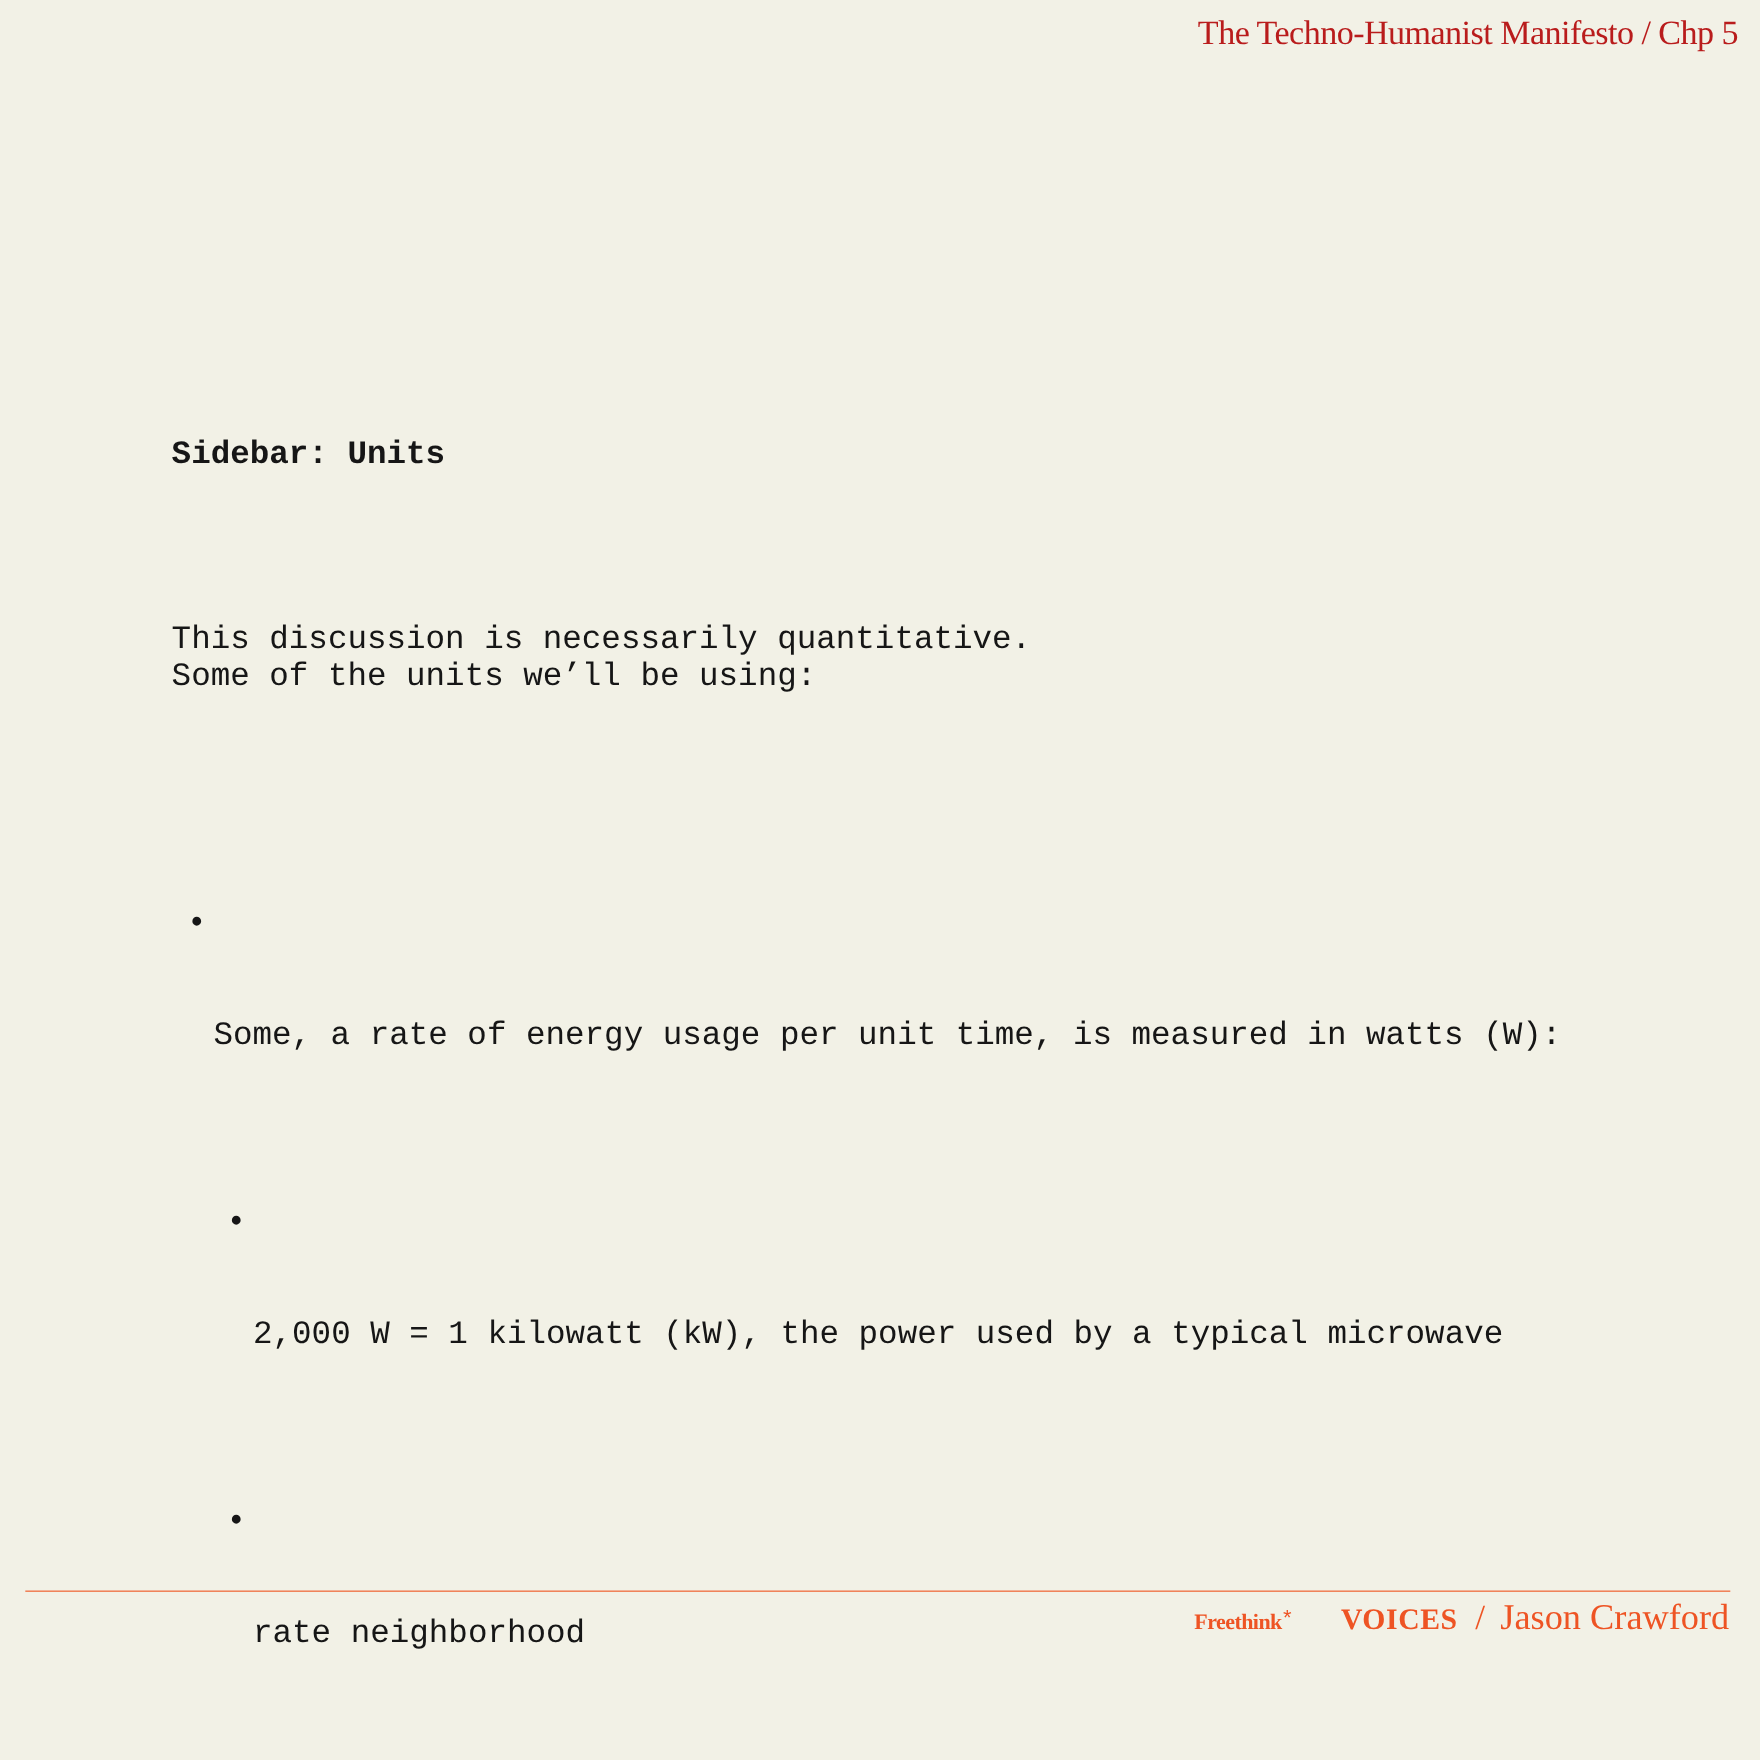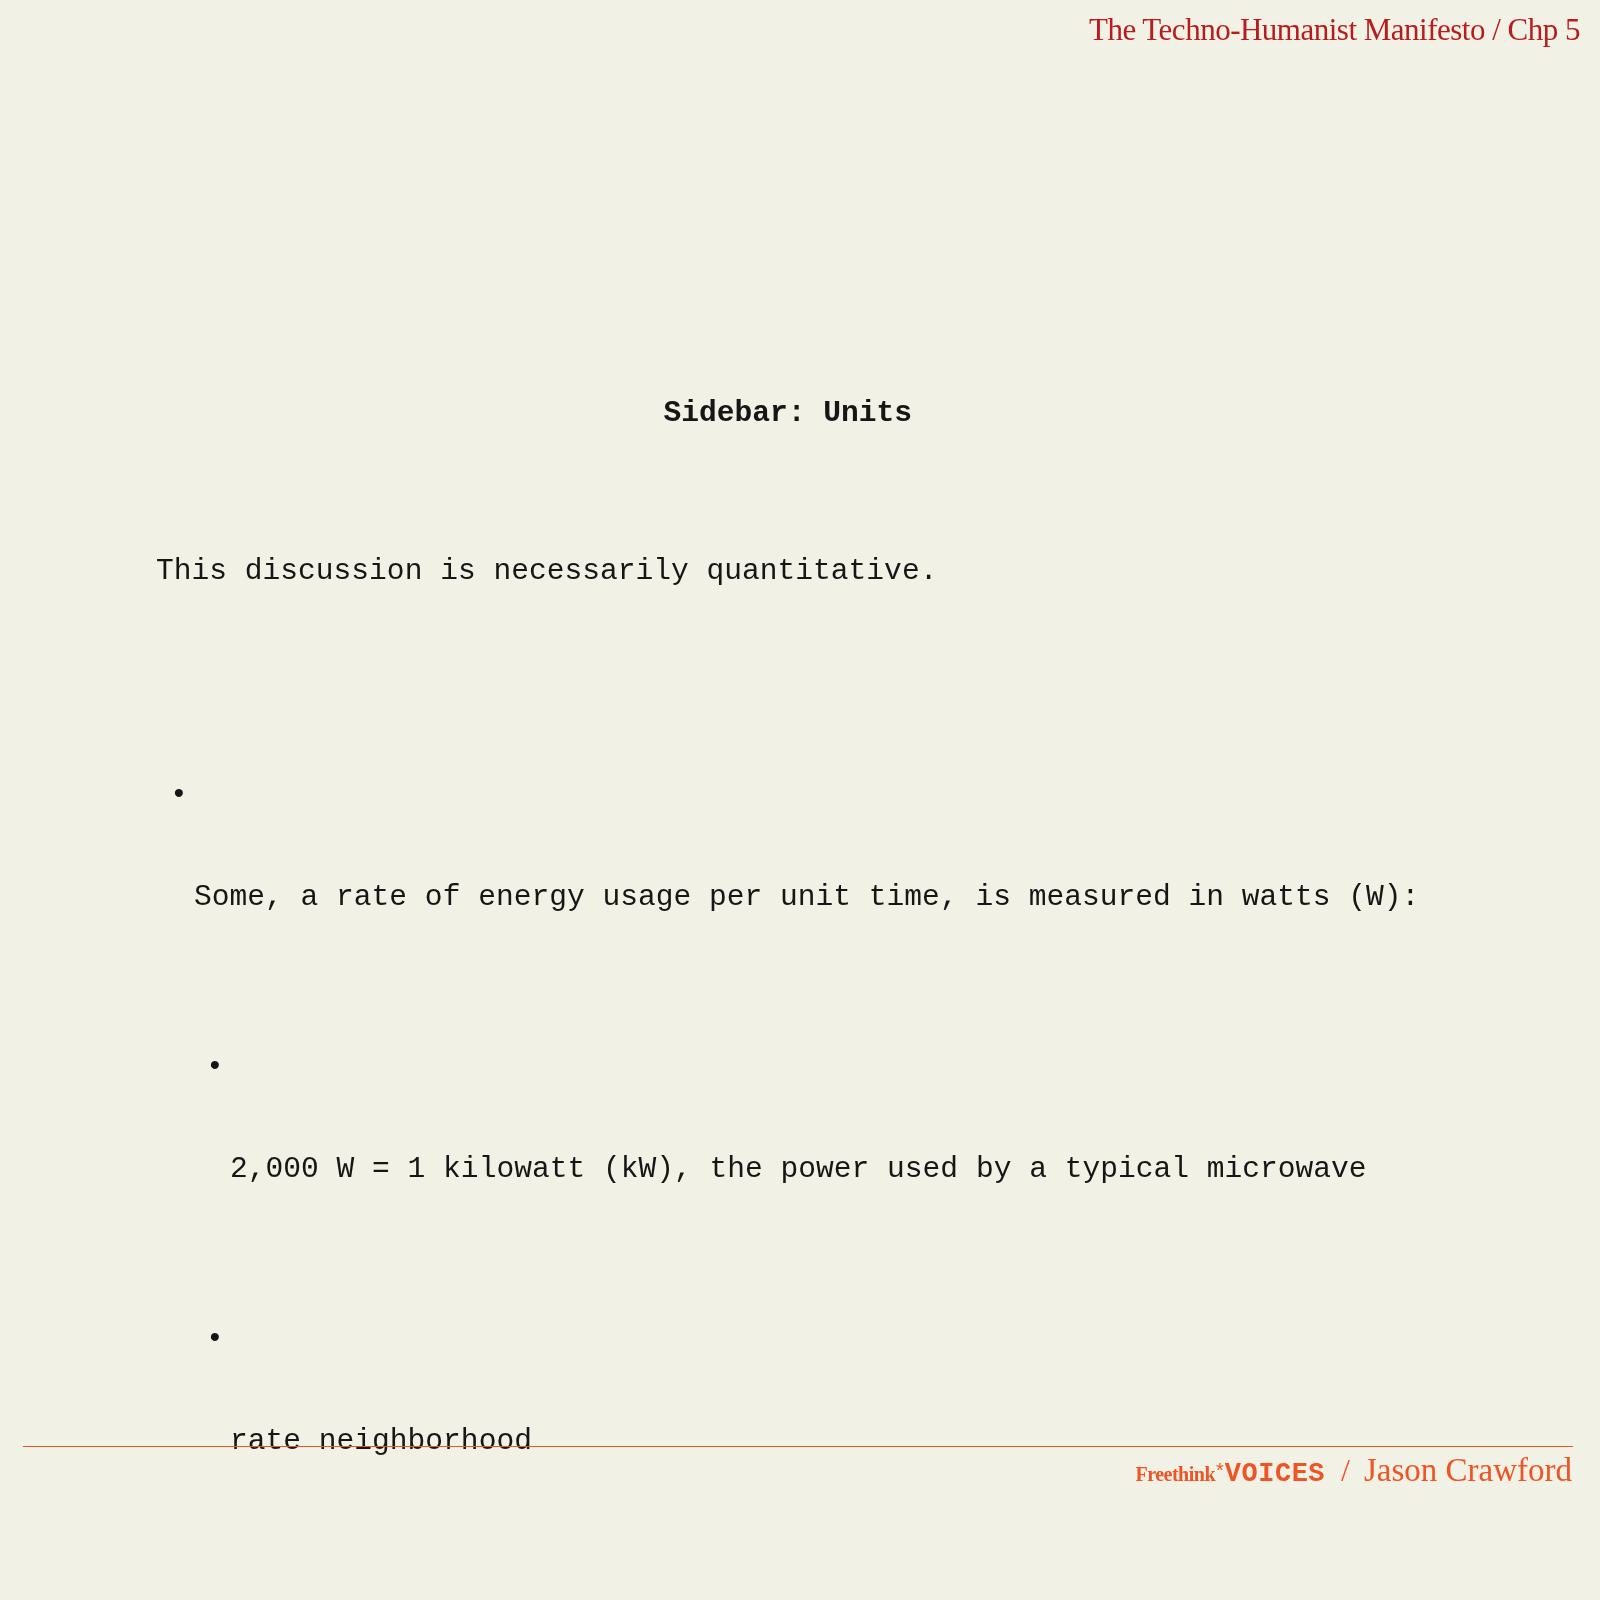--- a/index.html
+++ b/index.html
@@ -20,21 +20,21 @@
       white-space: nowrap;
     }
     .content {
       position: absolute;
       left: 156px; top: 328px;
       font-family: "Liberation Mono", "DejaVu Sans Mono", monospace;
       font-size: 29.6px;
       line-height: 34px;
       white-space: pre;
     }
-    .heading { font-weight: bold; margin: 0 0 22px 0; text-align: center; }
+    .heading { font-weight: bold; margin: 0 0 32px 0; }
     .intro { margin: 0 0 54px 0; }
     .bullet { position: relative; padding-left: 38px; margin-left: 0; }
     .bullet .dot {
       position: absolute; left: 14px; top: 0;
     }
     .sub { position: relative; padding-left: 74px; }
     .sub .dot { position: absolute; left: 50px; top: 0; }
 
     .footer-rule {
       position: absolute;
@@ -55,44 +55,45 @@
       font-size: 20px;
       letter-spacing: -0.5px;
     }
     .brand-star {
       font-family: "Liberation Sans", sans-serif;
       font-size: 20px;
       margin: 0 1px;
       position: relative; top: -4px;
     }
     .brand-voices {
-      font-family: Liberation Mono, monospace;
+      font-family: Liberation Serif, serif;
       font-weight: 900;
       font-size: 27px;
       letter-spacing: 0.5px;
+      margin-left: 44px;
     }
     .footer-slash {
       font-family: "Liberation Serif", serif;
       font-size: 32px;
       margin: 0 14px 0 16px;
     }
     .author {
       font-family: "Liberation Serif", "DejaVu Serif", serif;
       font-size: 33px;
     }
   </style>
 </head>
 <body>
 
 <div class="header-title">The Techno-Humanist Manifesto / Chp 5</div>
 
 <div class="content">
   <div class="heading">Sidebar: Units</div>
 
-  <div class="intro"><div>This discussion is necessarily quantitative.</div></div>
+  <div class="intro"><div>This discussion is necessarily quantitative.</div><div>Some of the units we’ll be using:</div></div>
 
   
   <div class="bullet">
     <span class="dot">•</span>
     <div>Some, a rate of energy usage per unit time, is measured in watts (W):</div>
   </div>
   <div class="sub">
     <span class="dot">•</span>
     <div>2,000 W = 1 kilowatt (kW), the power used by a typical microwave</div>
   </div>

